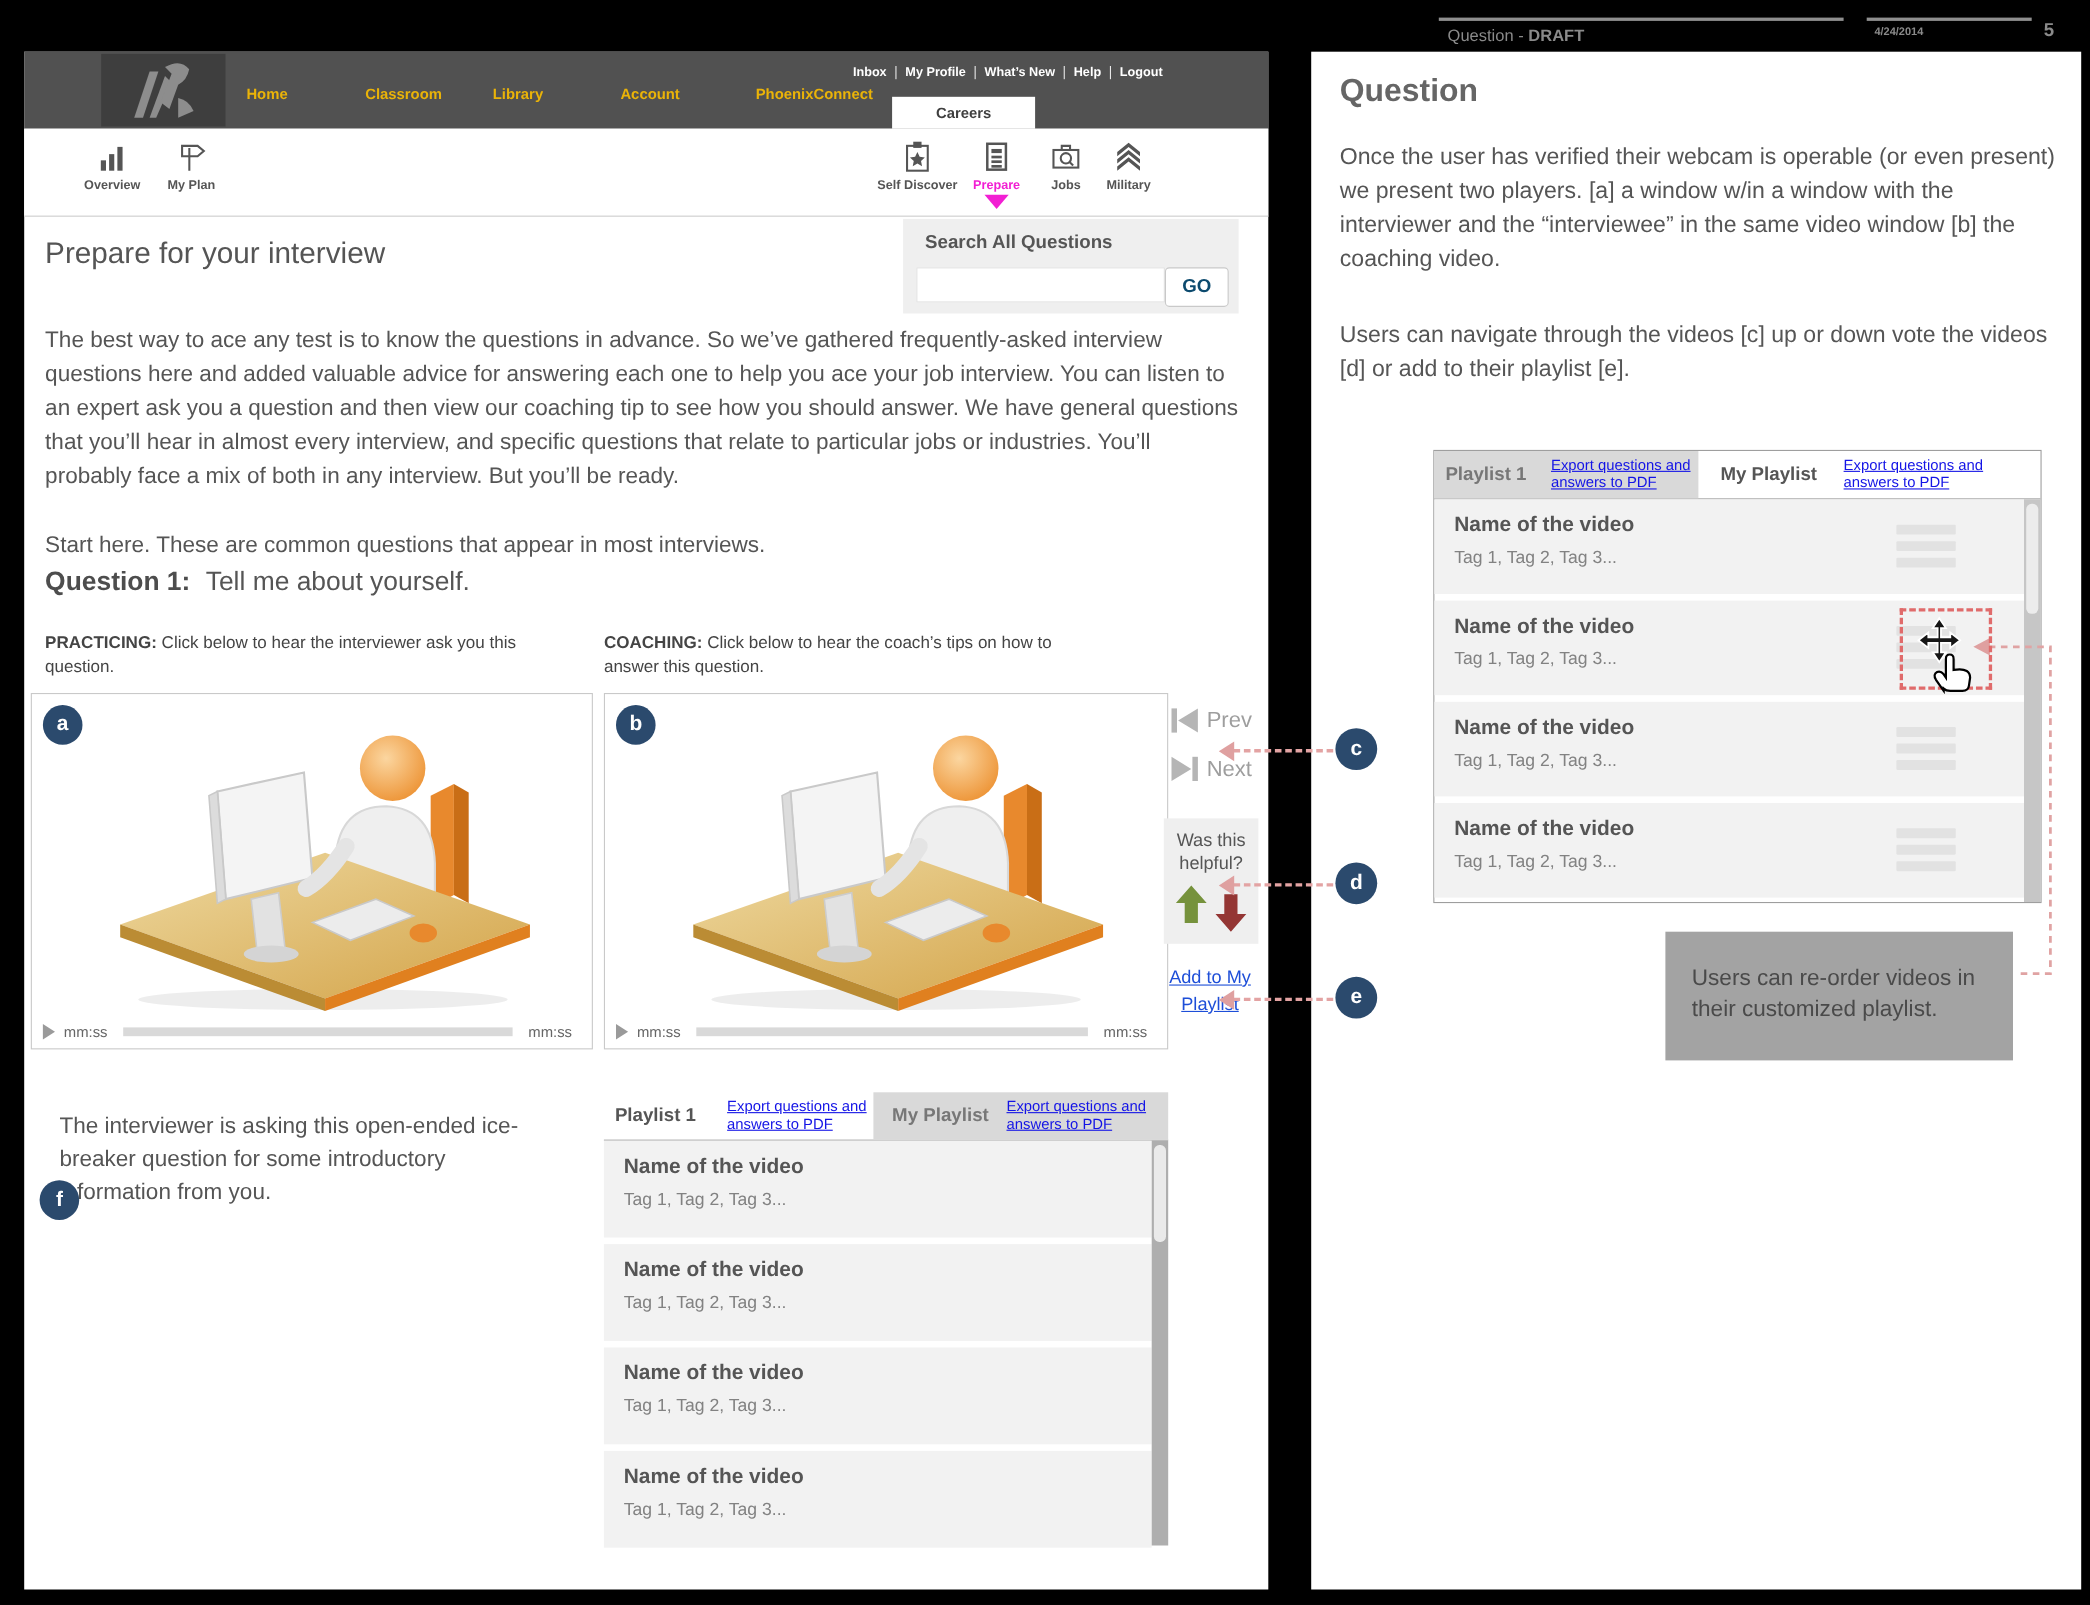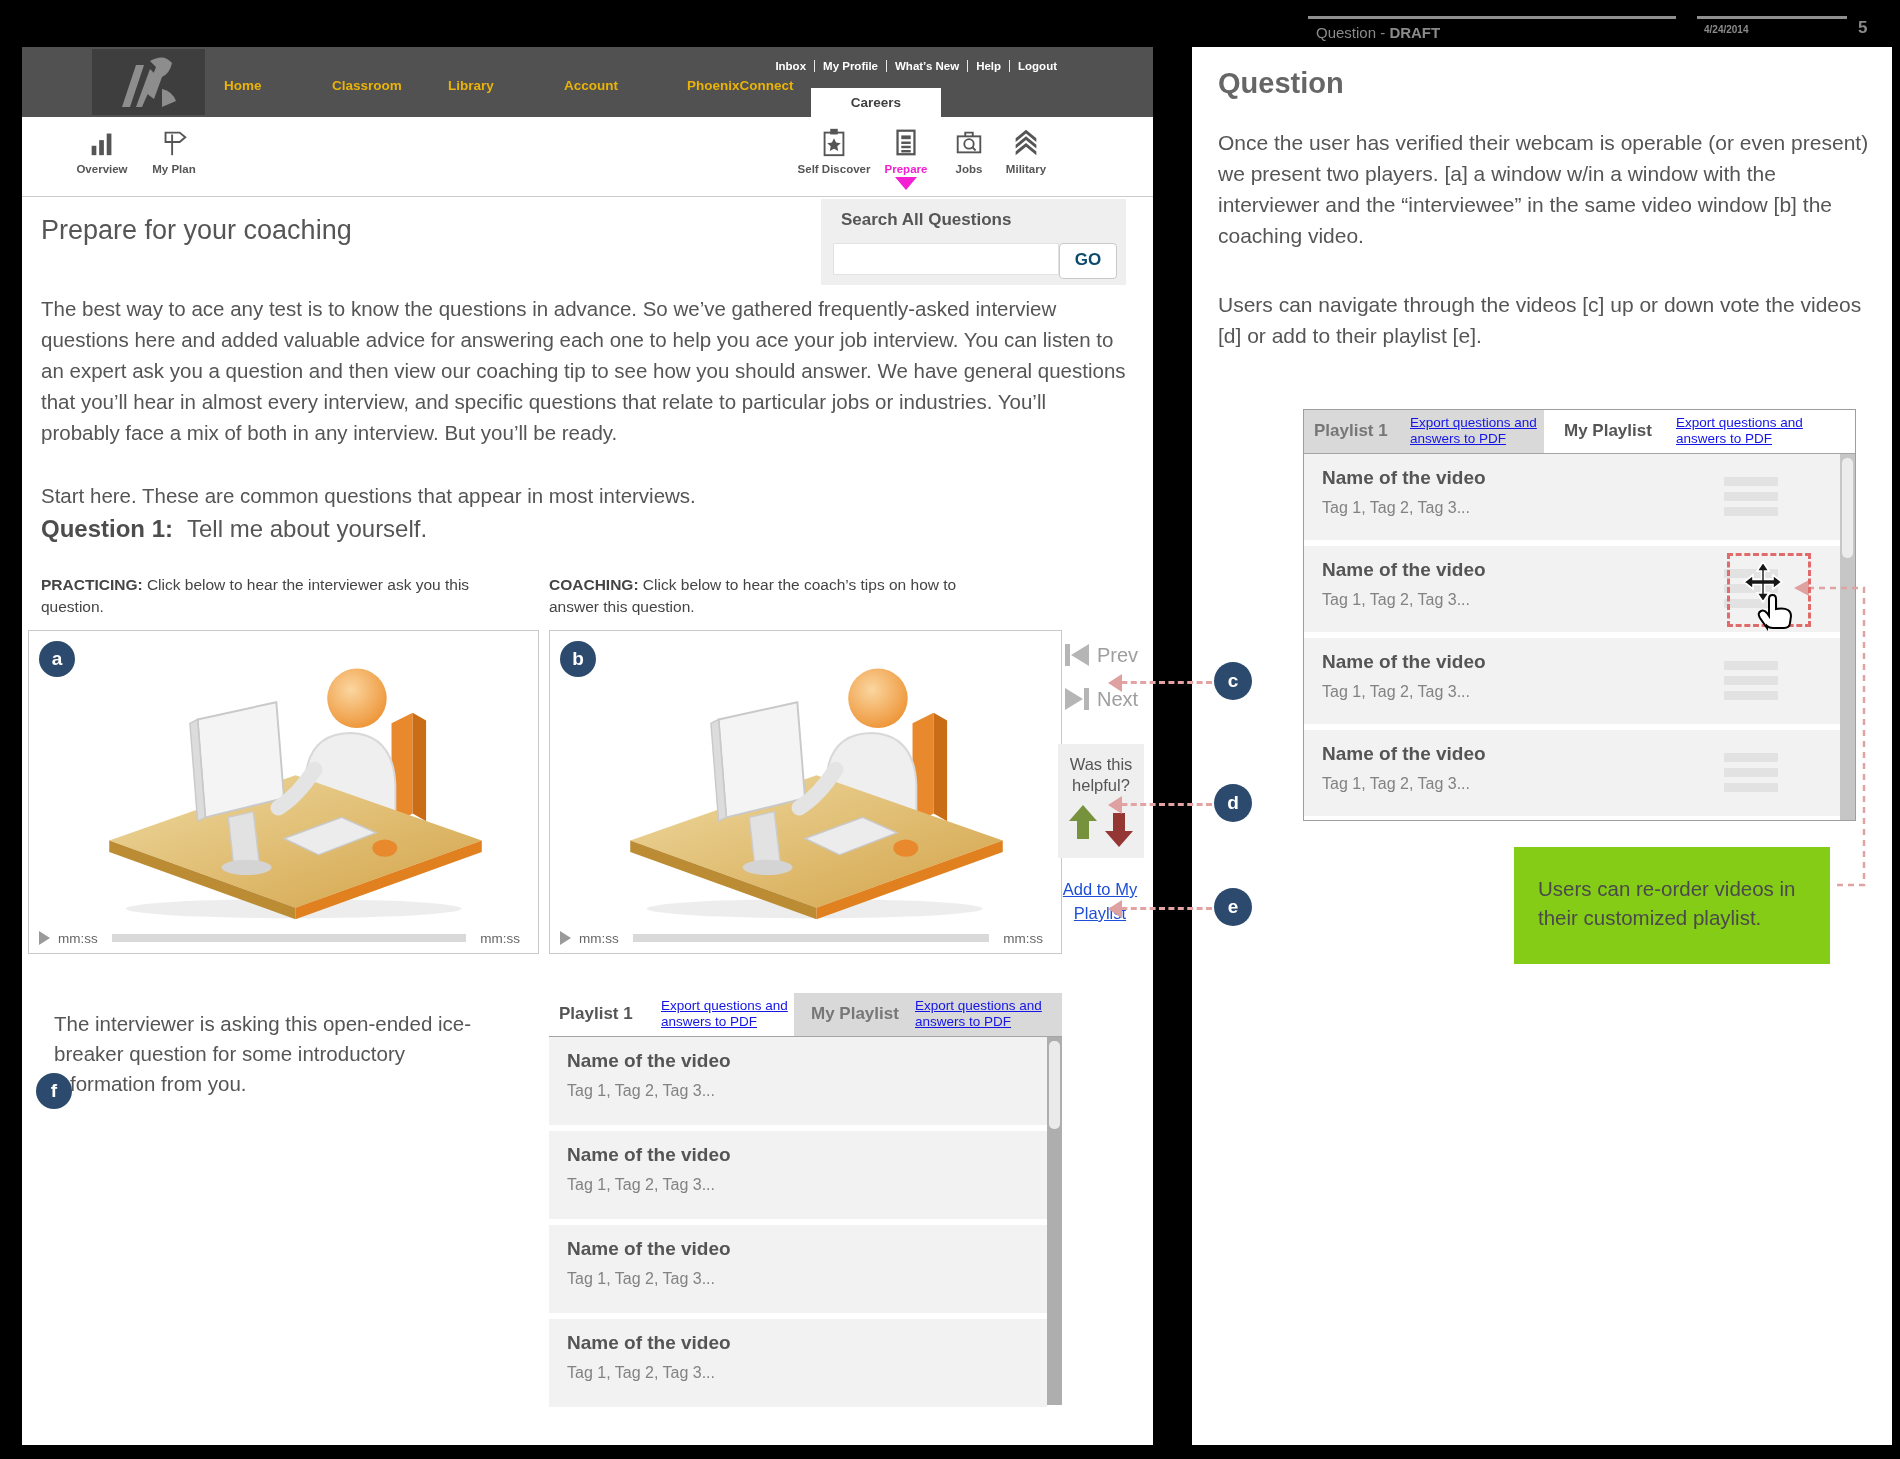--- a/index.html
+++ b/index.html
@@ -111,21 +111,21 @@
   .drag-focus{position:absolute;right:44px;top:143px;width:84px;height:74px;border:3px dashed #e06b6b;box-sizing:border-box;z-index:6;}
   .cursor-art{position:absolute;right:58px;top:150px;z-index:7;}
 
   
   .ann-title{position:absolute;left:26px;top:20px;margin:0;font-size:29px;font-weight:bold;color:#666;}
   .ann-p{position:absolute;left:26px;width:662px;margin:0;font-size:21px;line-height:31px;color:#555;}
   #ann-p1{top:80px;} #ann-p2{top:242px;} #ann-p3{top:322px;}
   #badge-c{left:22px;top:615px;width:38px;height:38px;}
   #badge-d{left:22px;top:737px;width:38px;height:38px;}
   #badge-e{left:22px;top:841px;width:38px;height:38px;}
-  .note{position:absolute;left:322px;top:800px;width:316px;height:117px;background:#84cc16;box-sizing:border-box;padding:27px 24px;}
+  .note{position:absolute;left:322px;top:800px;width:316px;height:117px;background:#a3a3a3;box-sizing:border-box;padding:27px 24px;}
   .note p{margin:0;font-size:20.5px;line-height:29px;color:#4a4a4a;}
   #connector{position:absolute;left:0;top:0;pointer-events:none;z-index:4;}
 
   
   .pink-arrow{position:absolute;width:100px;border-top:3px dashed #e3a3a3;z-index:30;}
   .pink-arrow .ah{position:absolute;left:-4px;top:-10px;width:0;height:0;
                   border-top:9px solid transparent;border-bottom:9px solid transparent;border-right:14px solid #dfa0a0;}
   #arrow-c{left:1112px;top:681px;} #arrow-d{left:1112px;top:803px;} #arrow-e{left:1112px;top:907px;}
 </style>
 </head>
@@ -256,21 +256,21 @@
     </div>
   </div>
   <div class="prep-caret"></div>
 
   <div class="searchbox">
     <h3>Search All Questions</h3>
     <input type="text" value="" style="">
     <div class="go-btn">GO</div>
   </div>
 
-  <h1 class="page-title">Prepare for your coaching</h1>
+  <h1 class="page-title">Prepare for your interview</h1>
   <p class="intro">The best way to ace any test is to know the questions in advance. So we’ve gathered frequently-asked interview questions here and added valuable advice for answering each one to help you ace your job interview. You can listen to an expert  ask you a question and then view our coaching tip to see how you should answer. We have general questions that you’ll hear in almost every interview, and specific questions that relate to particular jobs or industries. You’ll probably face a mix of both in any interview. But you’ll be ready.</p>
   <p class="start">Start here. These are common questions that appear in most interviews.</p>
   <div class="q-line">
     <span class="q-label">Question 1:</span><span>Tell me about yourself.</span>
   </div>
 
   <p class="caption" id="cap-prac">
     <b>PRACTICING:</b><span> Click below to hear the interviewer ask you this question.</span>
   </p>
   <p class="caption" id="cap-coach">

